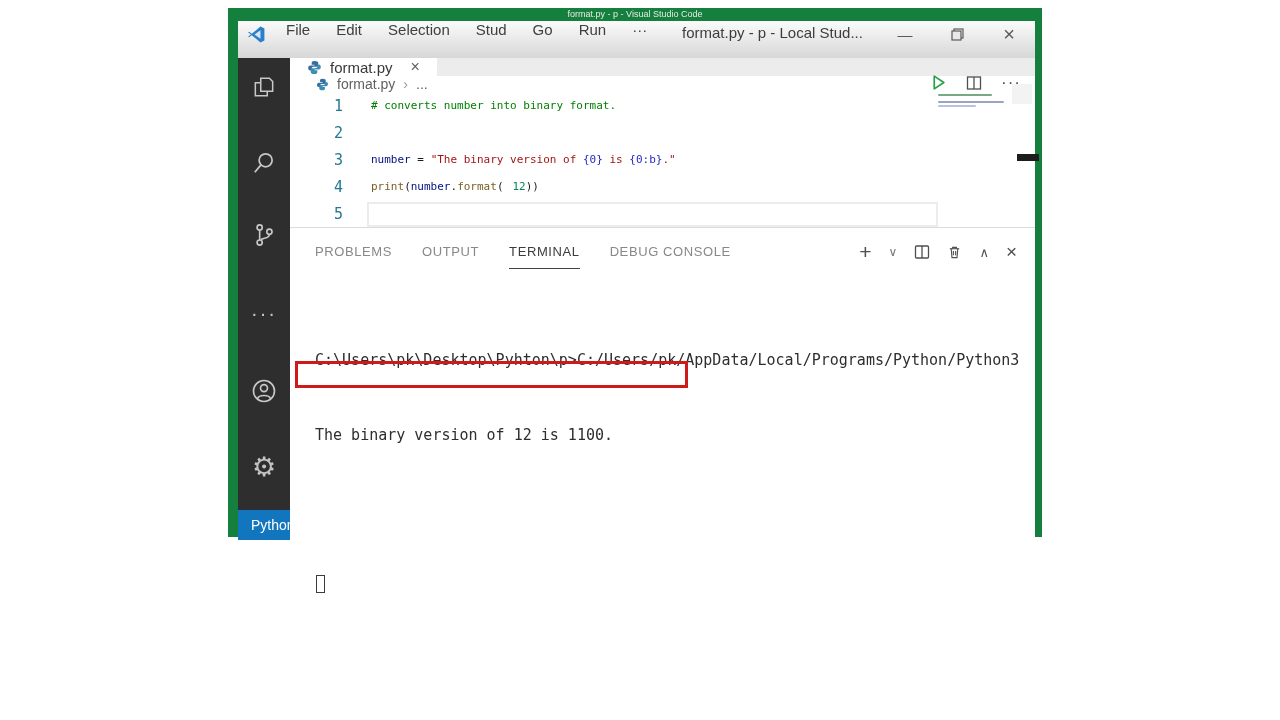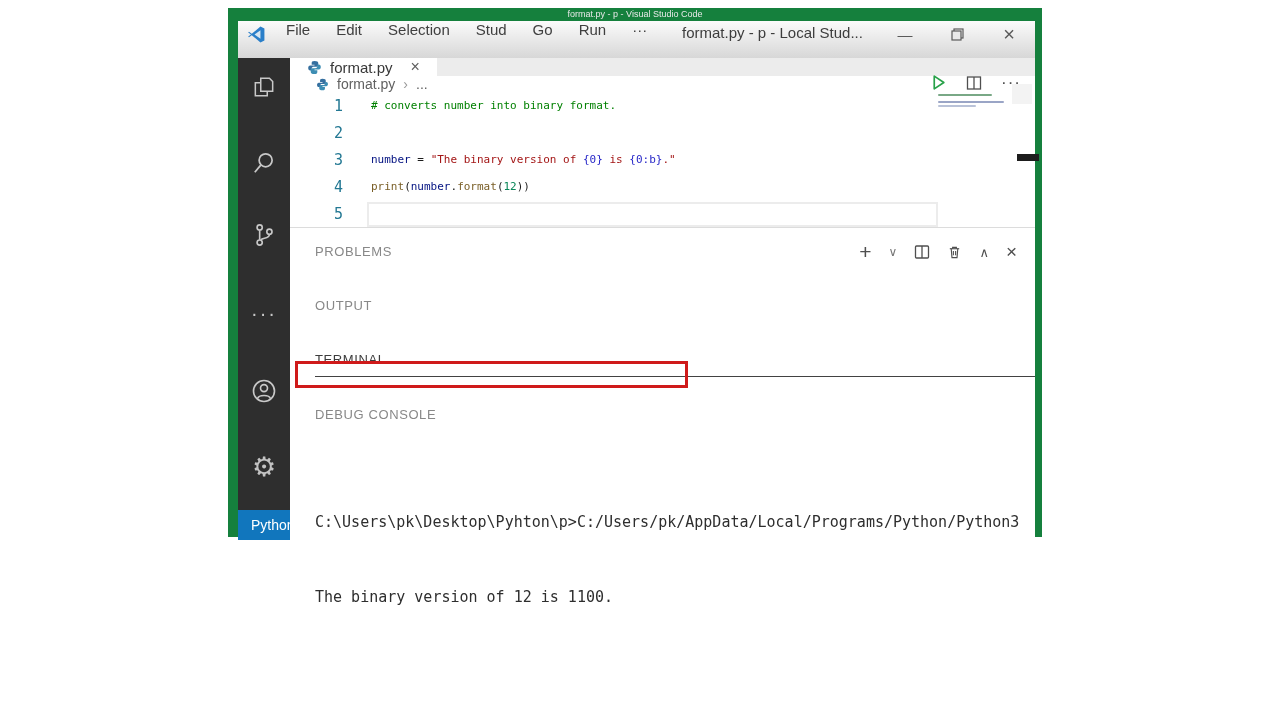--- a/index.html
+++ b/index.html
@@ -52,32 +52,32 @@
               font-family:"DejaVu Sans Mono", monospace; }
   .code-row { height:27px; display:flex; align-items:center; }
   .lnum { width:53px; text-align:right; color:#237893; font-size:15px; flex:none; }
   .lcode { margin-left:28px; font-size:11px; white-space:pre; }
   .tok-comment { color:#008000; }
   .tok-variable { color:#001080; }
   .tok-plain { color:#1b1b1b; }
   .tok-string { color:#a31515; }
   .tok-placeholder { color:#2727c8; }
   .tok-function { color:#795e26; }
-  .tok-number { color:#098658; }
+  .tok-number { color:#098658;margin-left:9px; }
   .cur-line-box { position:absolute; left:77px; top:110px; width:571px; height:25px;
                   border:2px solid #ececec; }
   .minimap { position:absolute; right:21px; top:0; width:76px; height:46px; }
   .mm-bar { position:absolute; height:2px; border-radius:1px; }
   .mm-slider { position:absolute; right:-18px; top:-8px; width:20px; height:20px; background:#f3f3f3; }
   .scroll-thumb { position:absolute; right:-4px; top:62px; width:22px; height:7px; background:#1d1d1d; }
 
   
   .panel { position:relative; flex:1; border-top:1px solid #dcdcdc; background:#fff; padding-left:25px; }
   .panel-tabs { display:flex; gap:30px; margin-top:16px; font-size:13px; letter-spacing:0.6px;
-                color:#888888;flex-direction:column; }
+                color:#888888; }
   .panel-tab { padding-bottom:9px; }
   .panel-tab.active { color:#3c3c3c; border-bottom:1.5px solid #424242; }
   .panel-actions { position:absolute; right:18px; top:12px; display:flex; align-items:center;
                    gap:17px; color:#4f4f4f; }
   .terminal { margin-top:29px; font-family:"DejaVu Sans Mono", monospace; font-size:15px;
               color:#2e2e2e; line-height:25px; white-space:pre; }
   .annotation-box { position:absolute; left:5px; top:133px; width:393px; height:27px;
                     border:3px solid #cf1a1a; }
   .term-cursor { display:inline-block; width:9px; height:18px; border:1.5px solid #3c3c3c;
                  vertical-align:-3px; margin-left:1px; }

